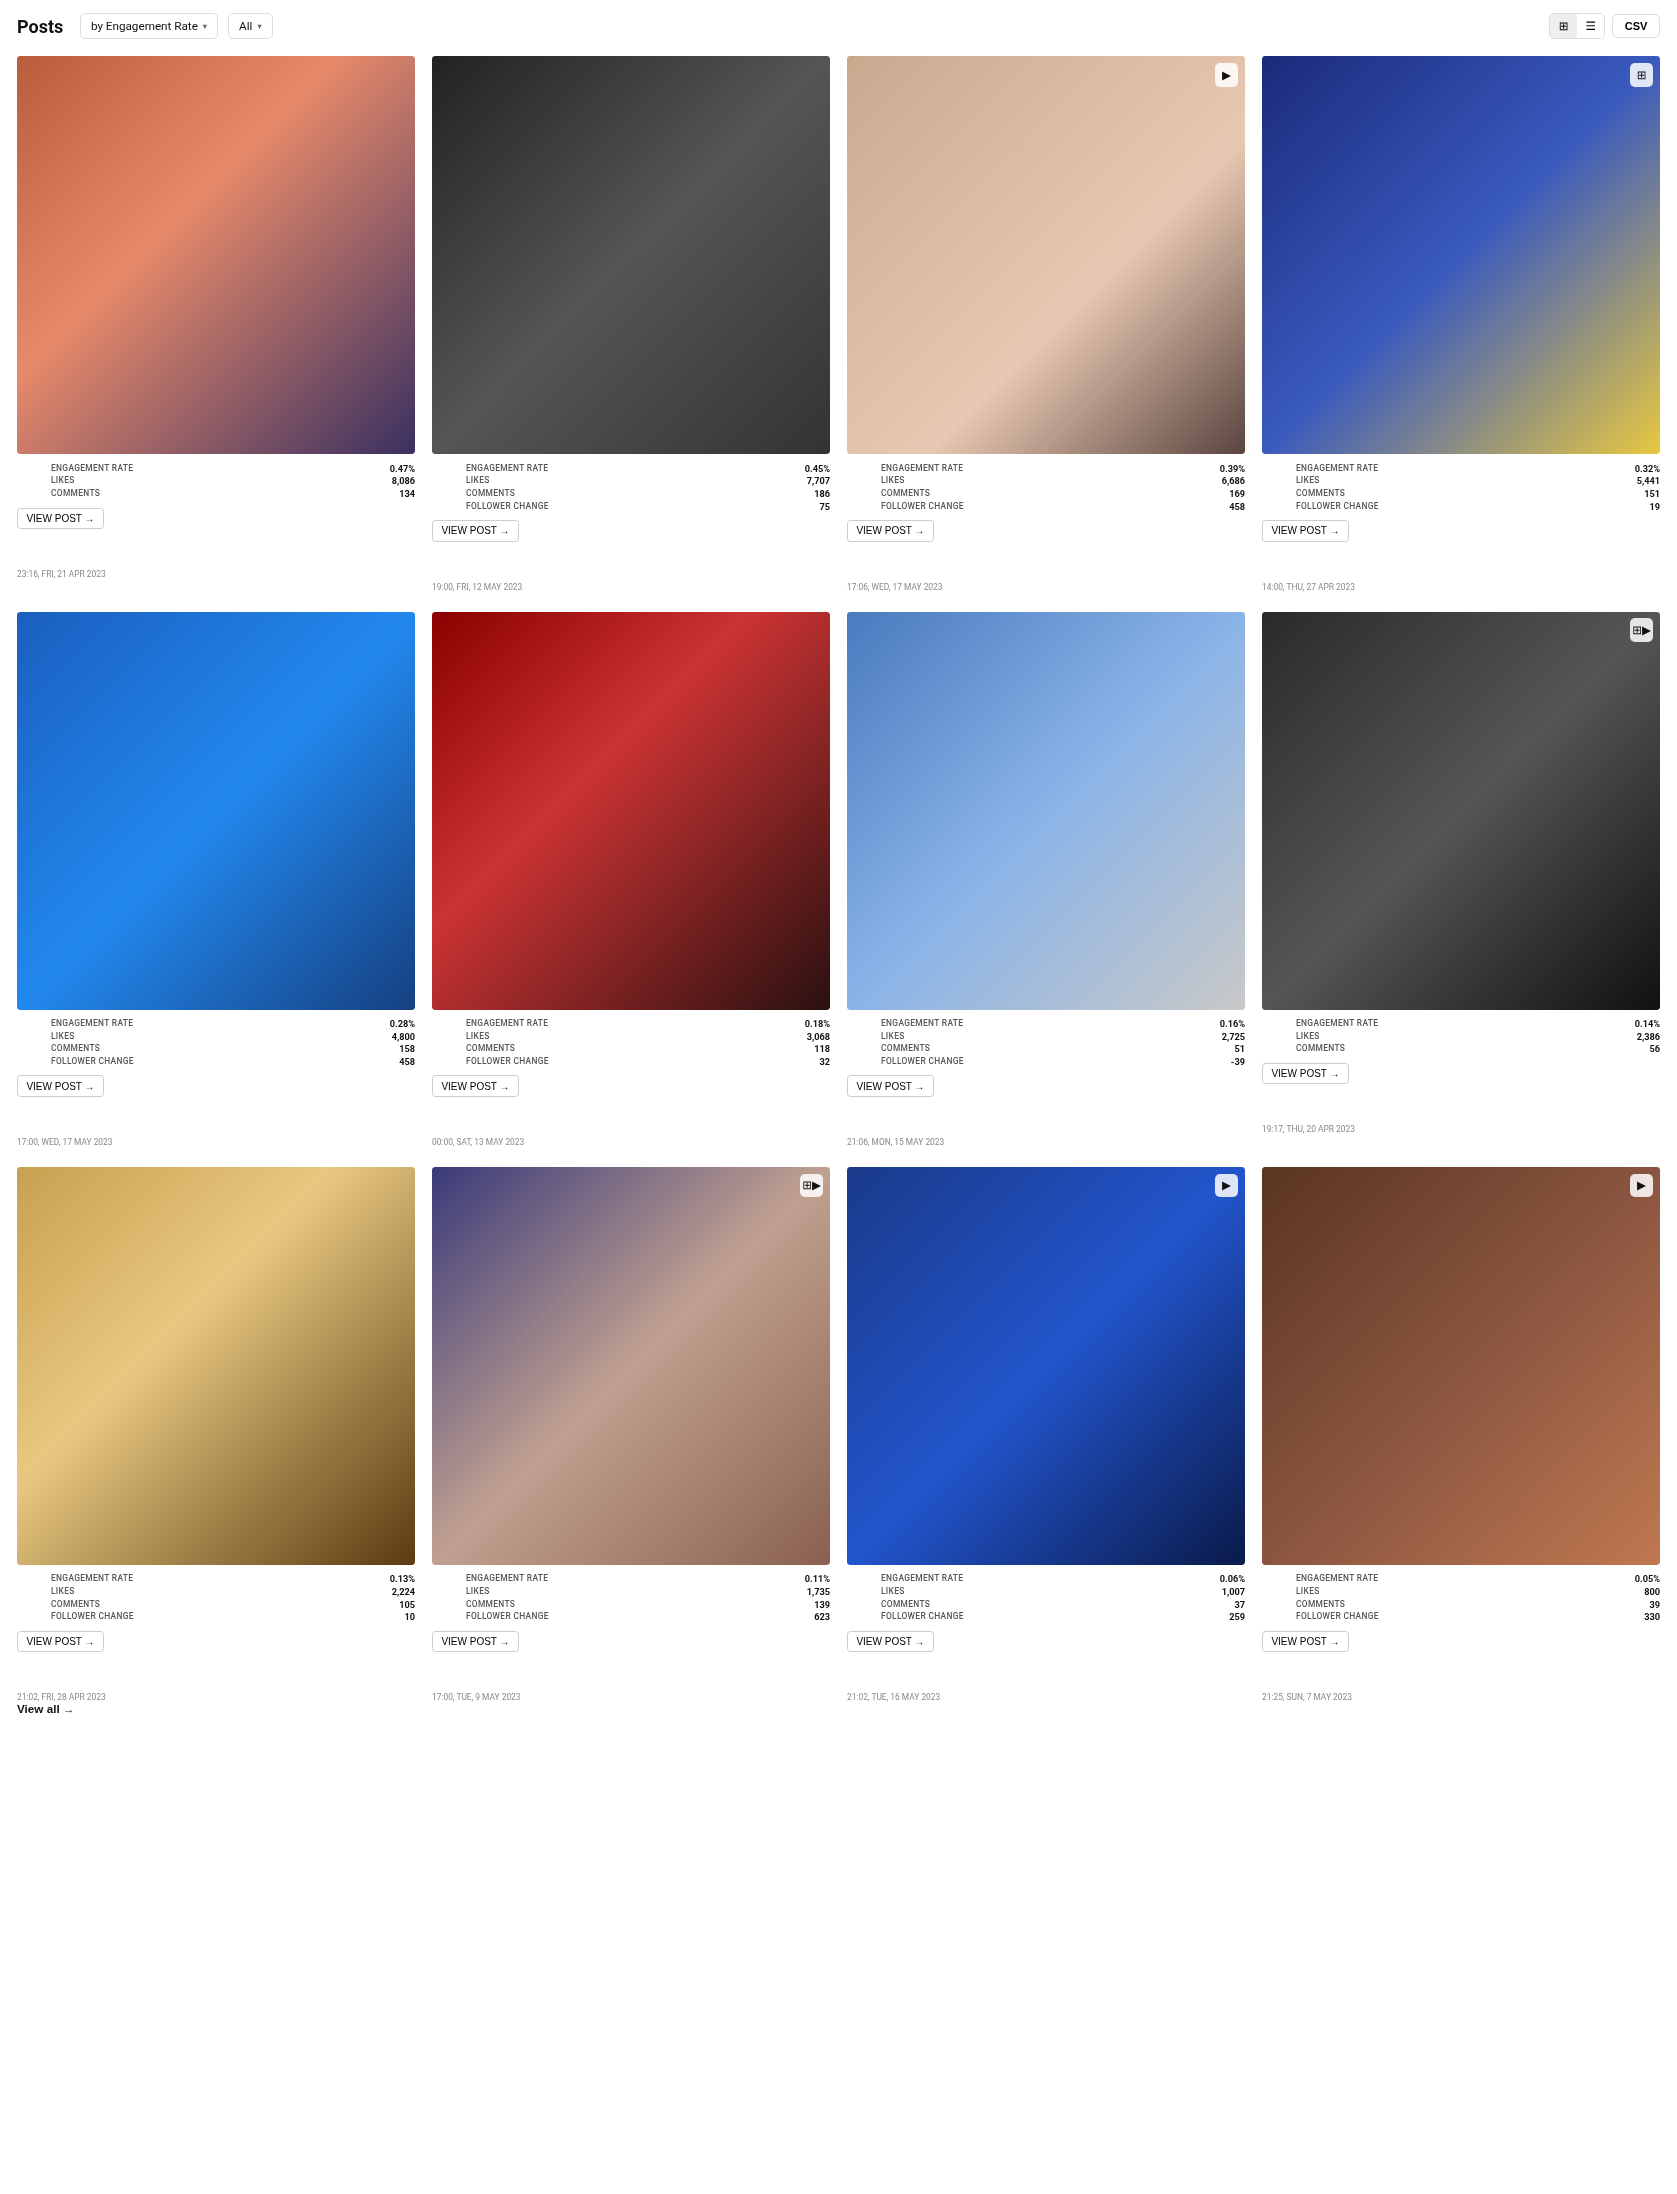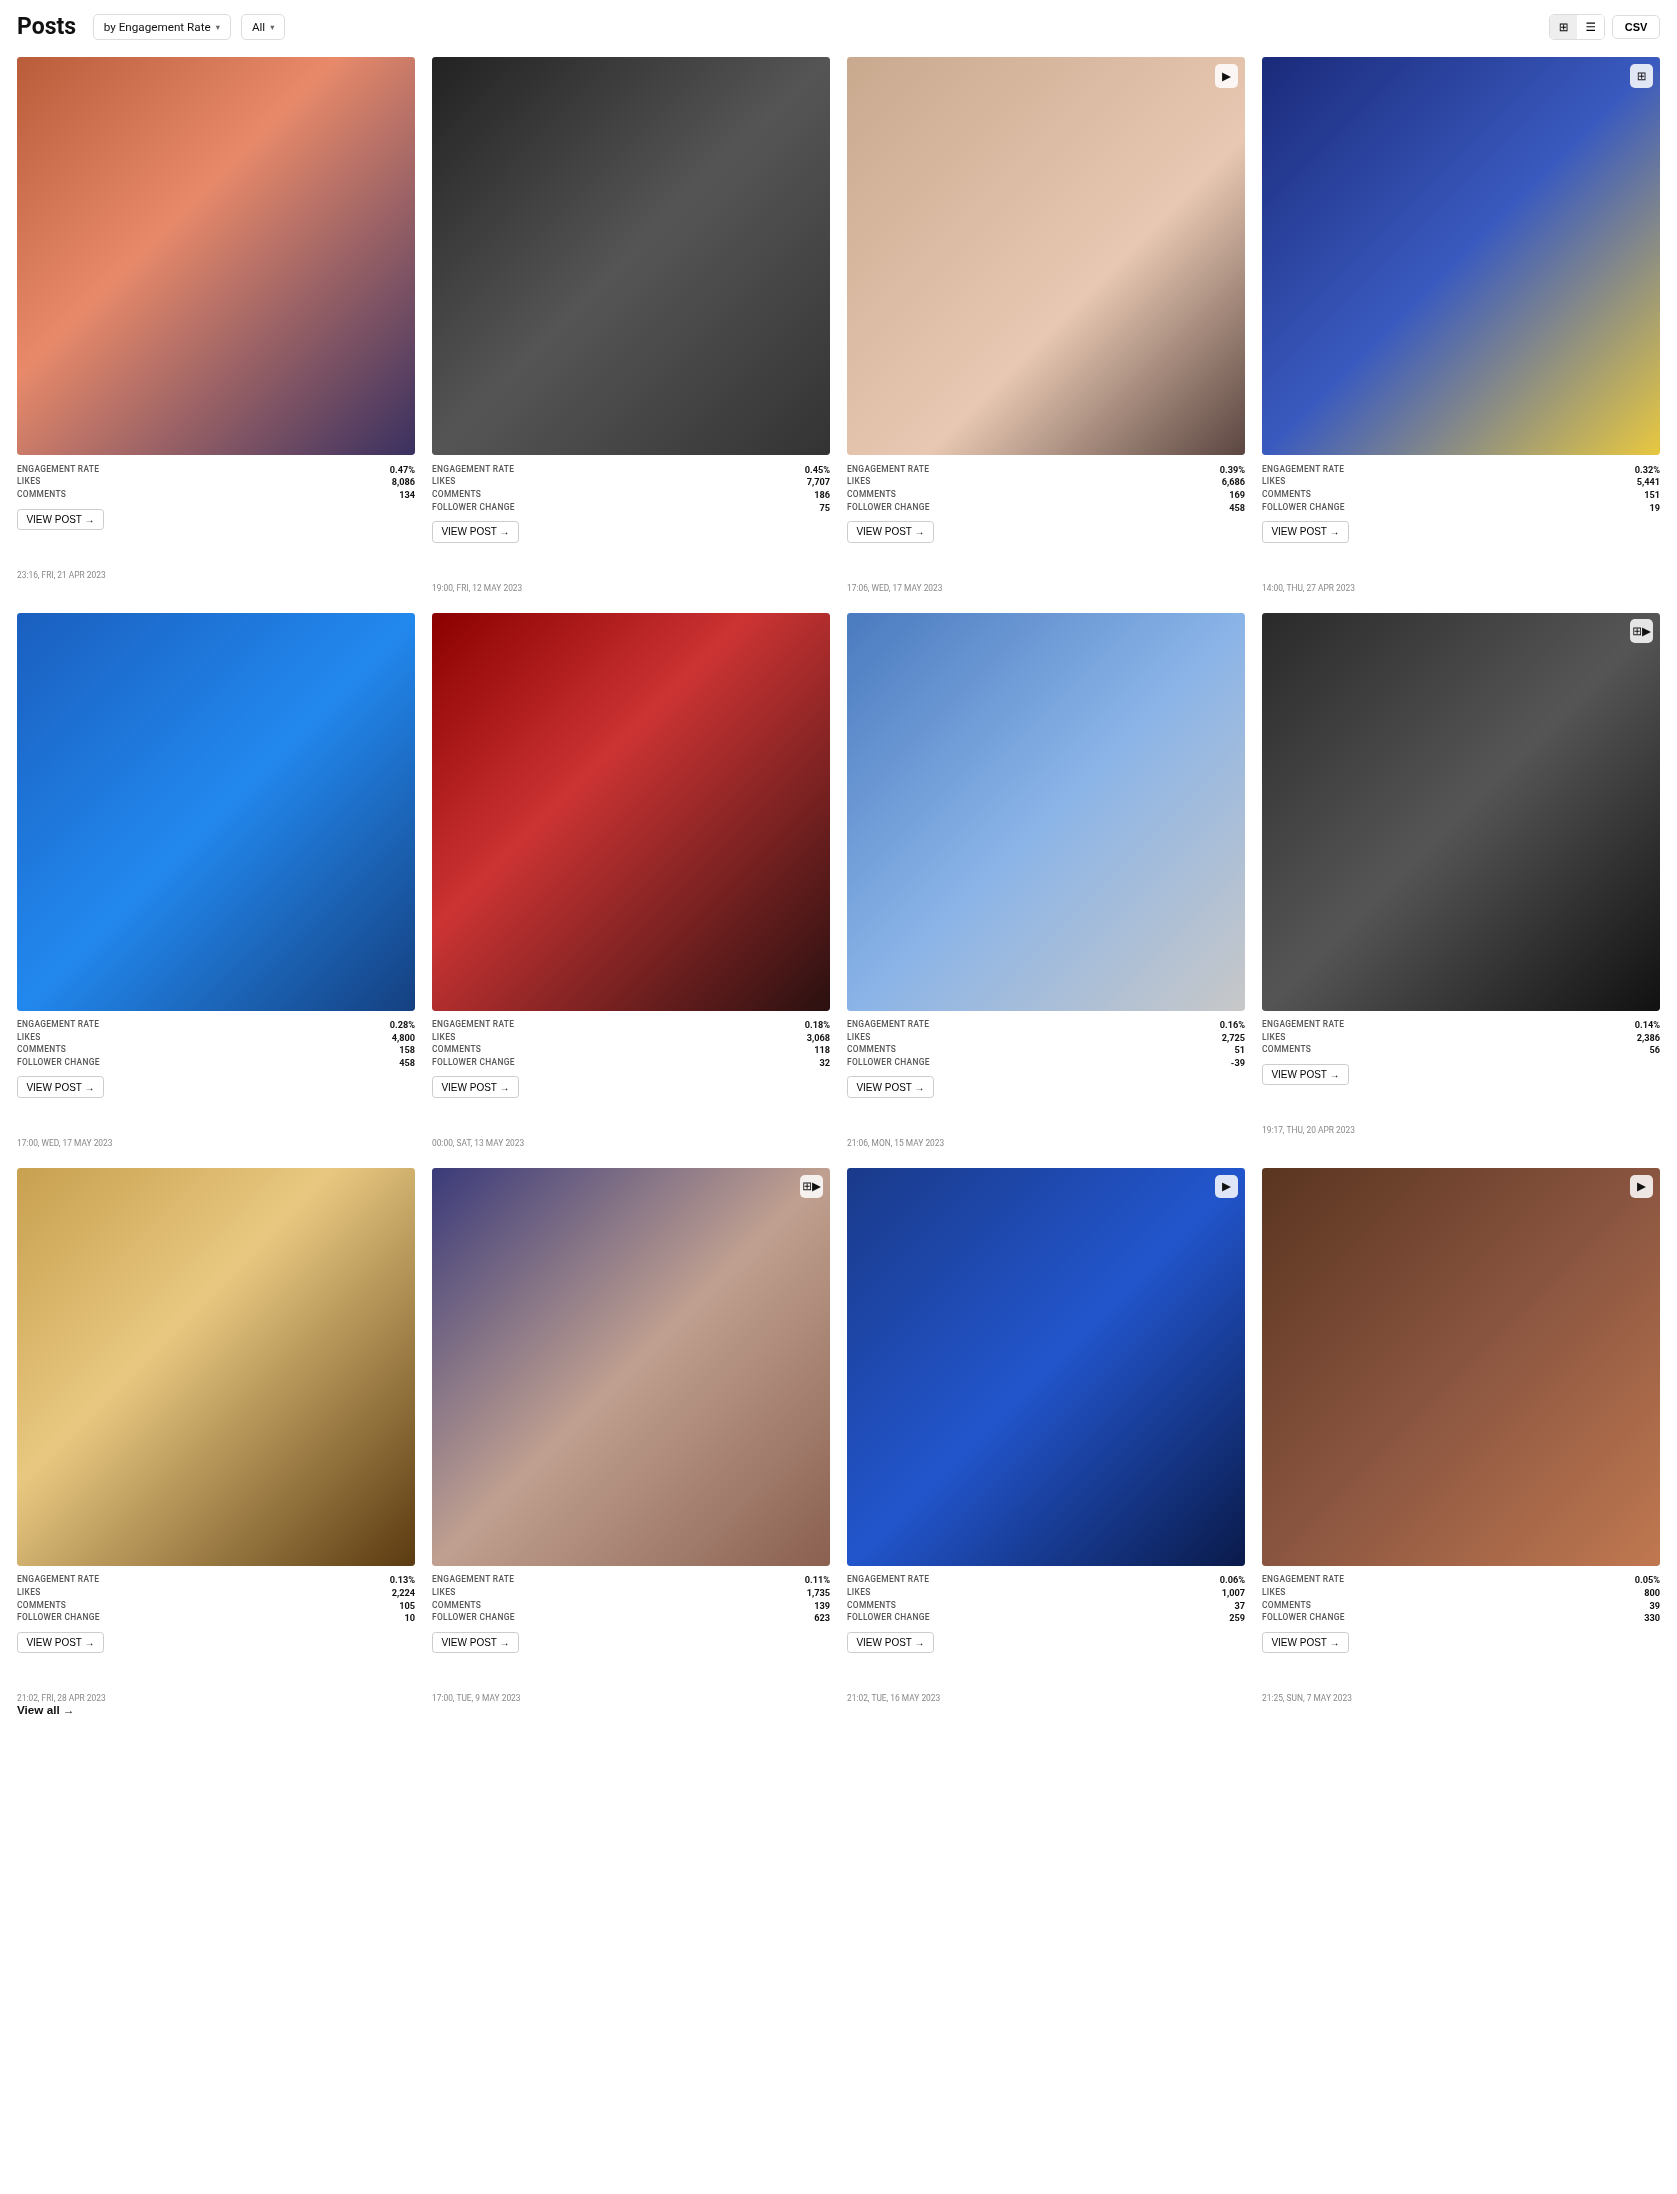--- a/index.html
+++ b/index.html
@@ -11,21 +11,21 @@
     }
 
     
     .header {
       display: flex;
       align-items: center;
       gap: 10px;
       margin-bottom: 17px;
     }
     .header-title {
-      font-size: 23px;
+      font-size: 18px;
       font-weight: 700;
       margin-right: 6.7px;
     }
     .dropdown {
       display: flex;
       align-items: center;
       border: 0.8px solid #ddd;
       border-radius: 5px;
       padding: 5px 10px;
       font-size: 11.7px;
@@ -124,20 +124,21 @@
       display: flex;
       justify-content: space-between;
       font-size: 9.2px;
     }
     .stat-label {
       color: #555;
       font-weight: 500;
       letter-spacing: 0.04em;
       text-transform: uppercase;
       font-size: 8.4px;
+      margin-left: 34px;
     }
     .stat-value {
       font-weight: 700;
       font-size: 9.2px;
     }
 
     .view-post-btn {
       border: 0.8px solid #ccc;
       border-radius: 3.4px;
       padding: 4.2px 8.4px;

